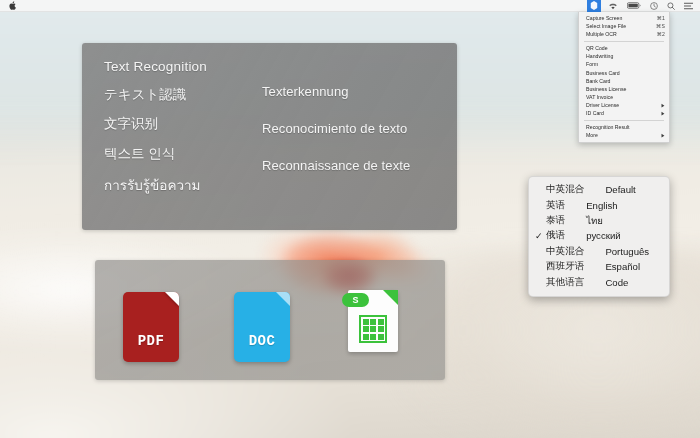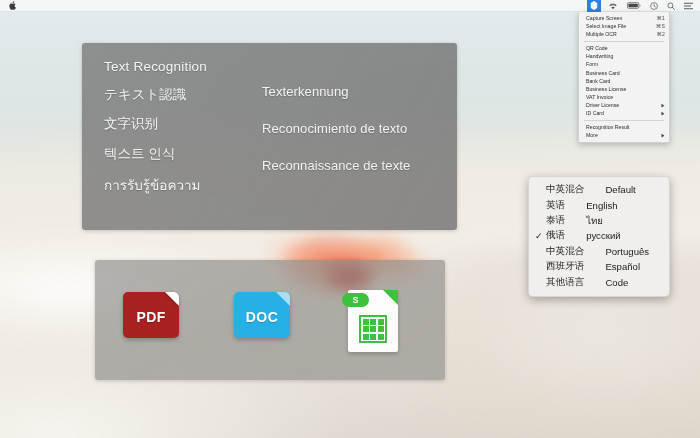--- a/index.html
+++ b/index.html
@@ -227,26 +227,27 @@
     width: 56px;
     height: 66px;
   }
   #icon-pdf  { left: 28px;  top: 32px; }
   #icon-doc  { left: 139px; top: 32px; }
   #icon-xls  { left: 249px; top: 30px; }
 
   .doc-shape {
     position: relative;
     width: 56px;
-    height: 46px;
+    height: 70px;
     border-radius: 5px;
     box-shadow: 0 2px 4px rgba(0,0,0,.25);
     display: flex;
     align-items: flex-end;
     justify-content: center;
+    font-family: Liberation Mono, monospace;
   }
   .doc-shape .fold {
     position: absolute;
     right: 0; top: 0;
     width: 0; height: 0;
   }
   .doc-label {
     font-size: 14px;
     font-weight: 700;
     color: #fff;

